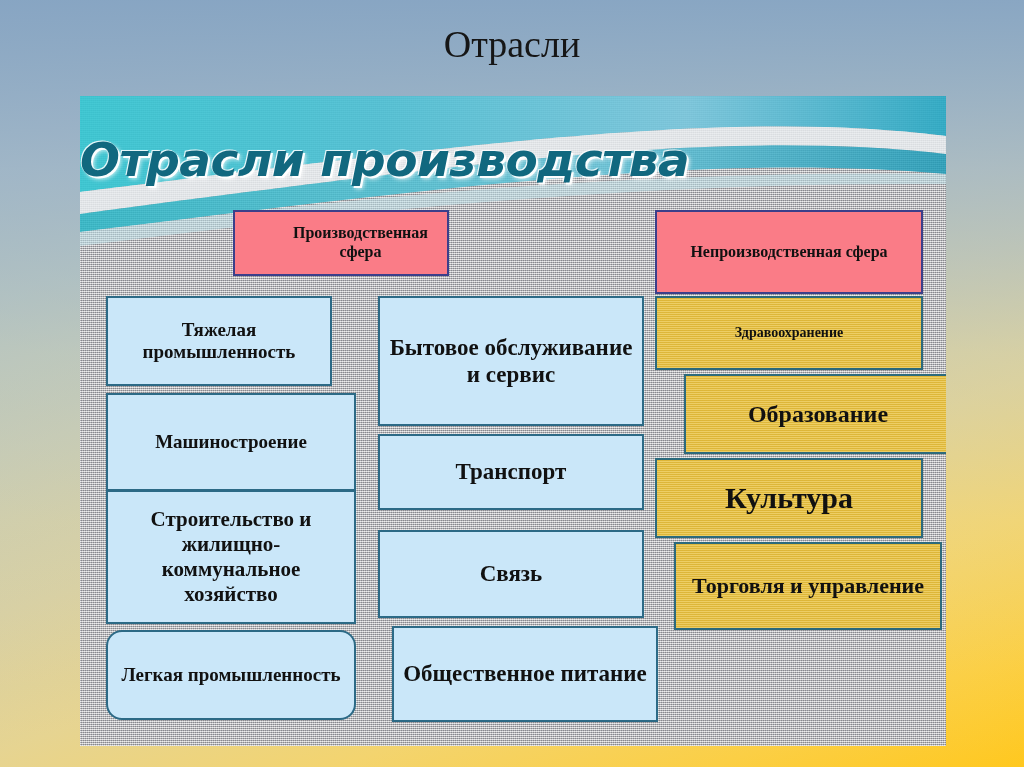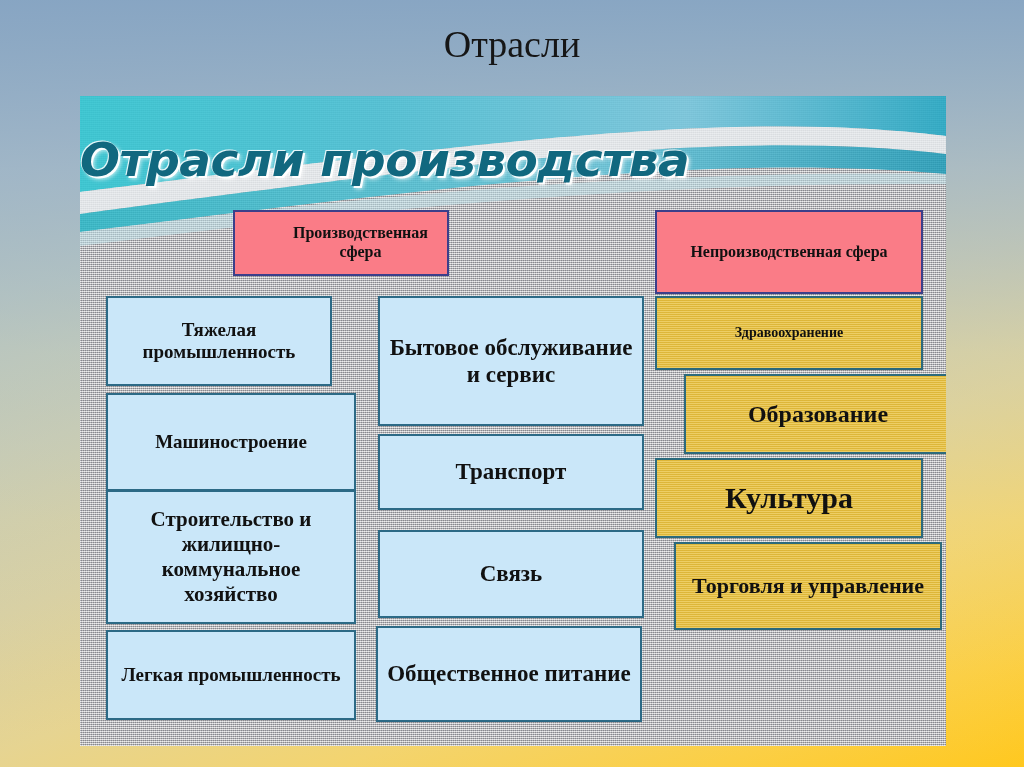--- a/index.html
+++ b/index.html
@@ -195,37 +195,37 @@
     </div>
 
     <div class="box blue" style="left:26px; top:297px; width:250px; height:98px; font-size:19px;">
       <span class="label">Машиностроение</span>
     </div>
 
     <div class="box blue" style="left:26px; top:394px; width:250px; height:134px; font-size:21px;">
       <span class="label">Строительство и жилищно-коммунальное хозяйство</span>
     </div>
 
-    <div class="box blue" style="left:26px; top:534px; width:250px; height:90px; font-size:19px;">
+    <div class="box blue" style="left:26px; top:534px; width:250px; height:90px; font-size:19px;border-radius:16px;">
       <span class="label">Легкая промышленность</span>
     </div>
 
     <div class="box blue" style="left:298px; top:200px; width:266px; height:130px; font-size:23px;">
       <span class="label">Бытовое обслуживание и сервис</span>
     </div>
 
     <div class="box blue" style="left:298px; top:338px; width:266px; height:76px; font-size:23px;">
       <span class="label">Транспорт</span>
     </div>
 
     <div class="box blue" style="left:298px; top:434px; width:266px; height:88px; font-size:23px;">
       <span class="label">Связь</span>
     </div>
 
-    <div class="box blue" style="left:296px; top:530px; width:266px; height:96px; font-size:23px;">
+    <div class="box blue" style="left:312px; top:530px; width:266px; height:96px; font-size:23px;">
       <span class="label">Общественное питание</span>
     </div>
 
     <div class="box gold" style="left:575px; top:200px; width:268px; height:74px; font-size:14px;align-items:center;">
       <span class="label">Здравоохранение</span>
     </div>
 
     <div class="box gold" style="left:575px; top:278px; width:268px; height:80px; font-size:24px;margin-left:29px;">
       <span class="label">Образование</span>
     </div>

